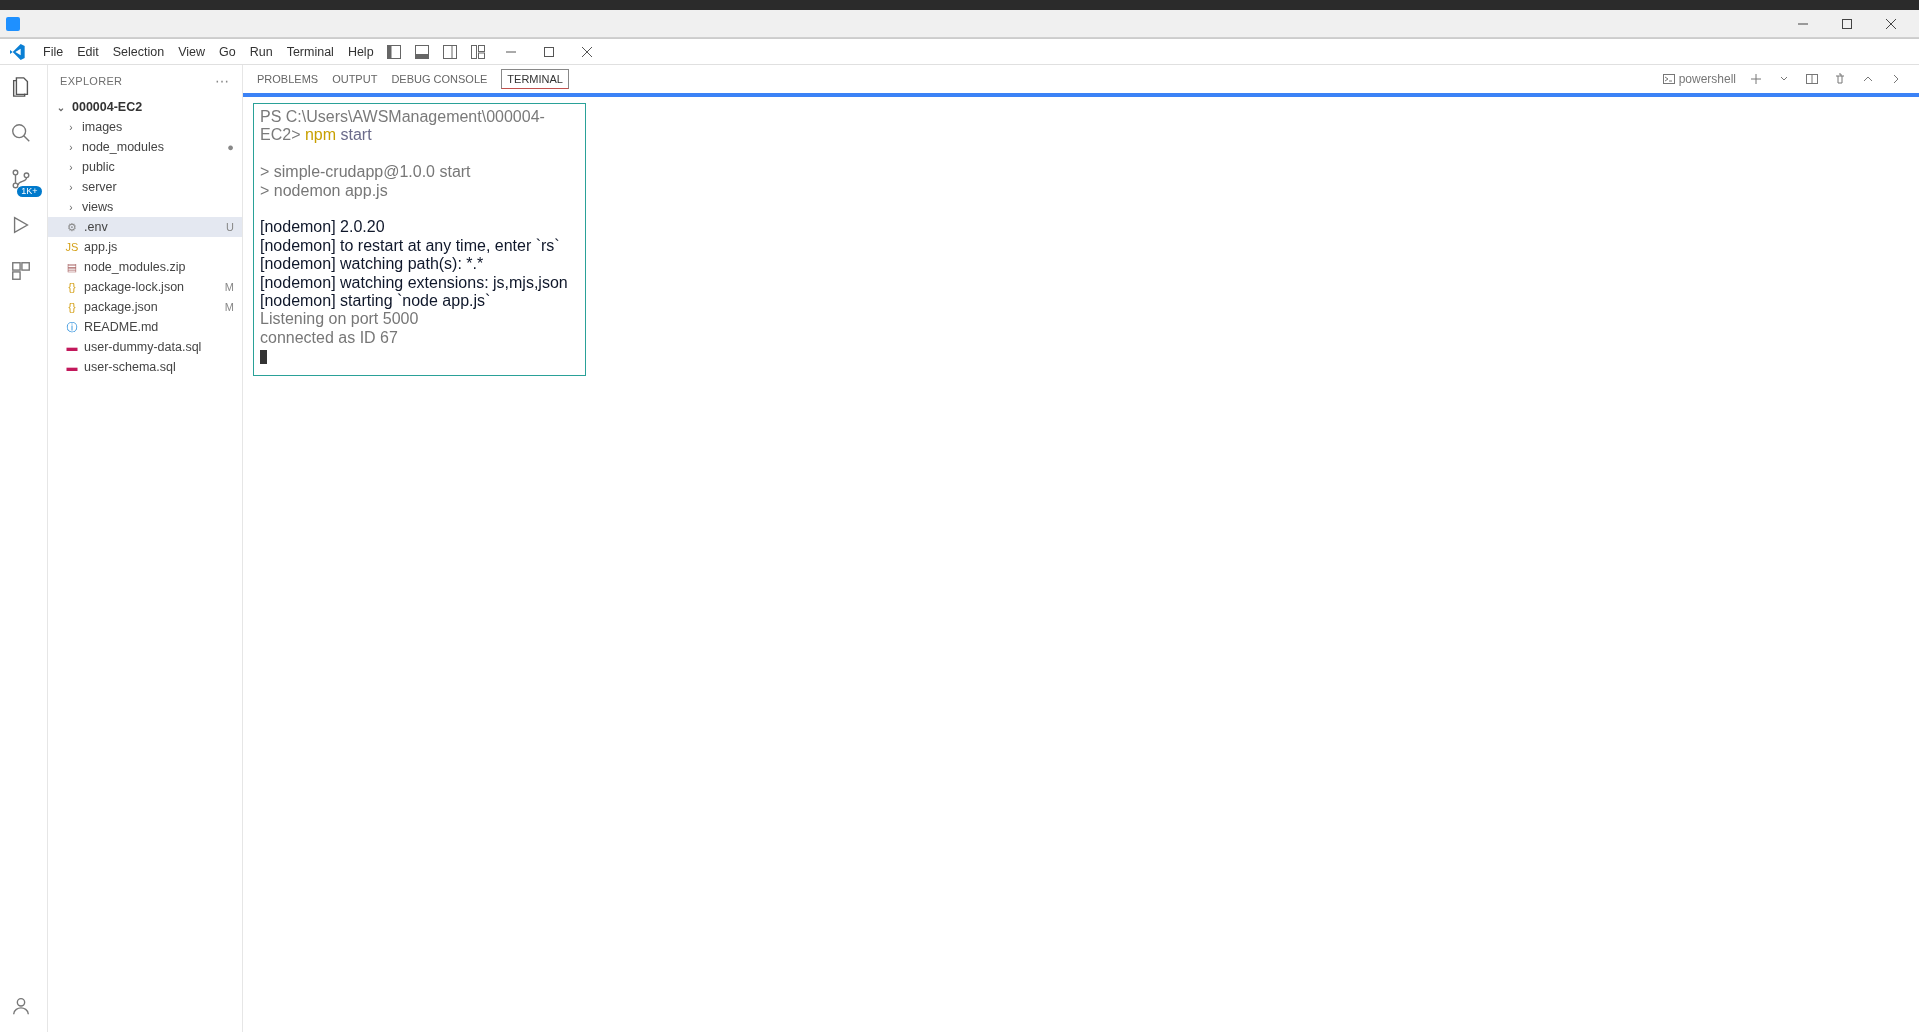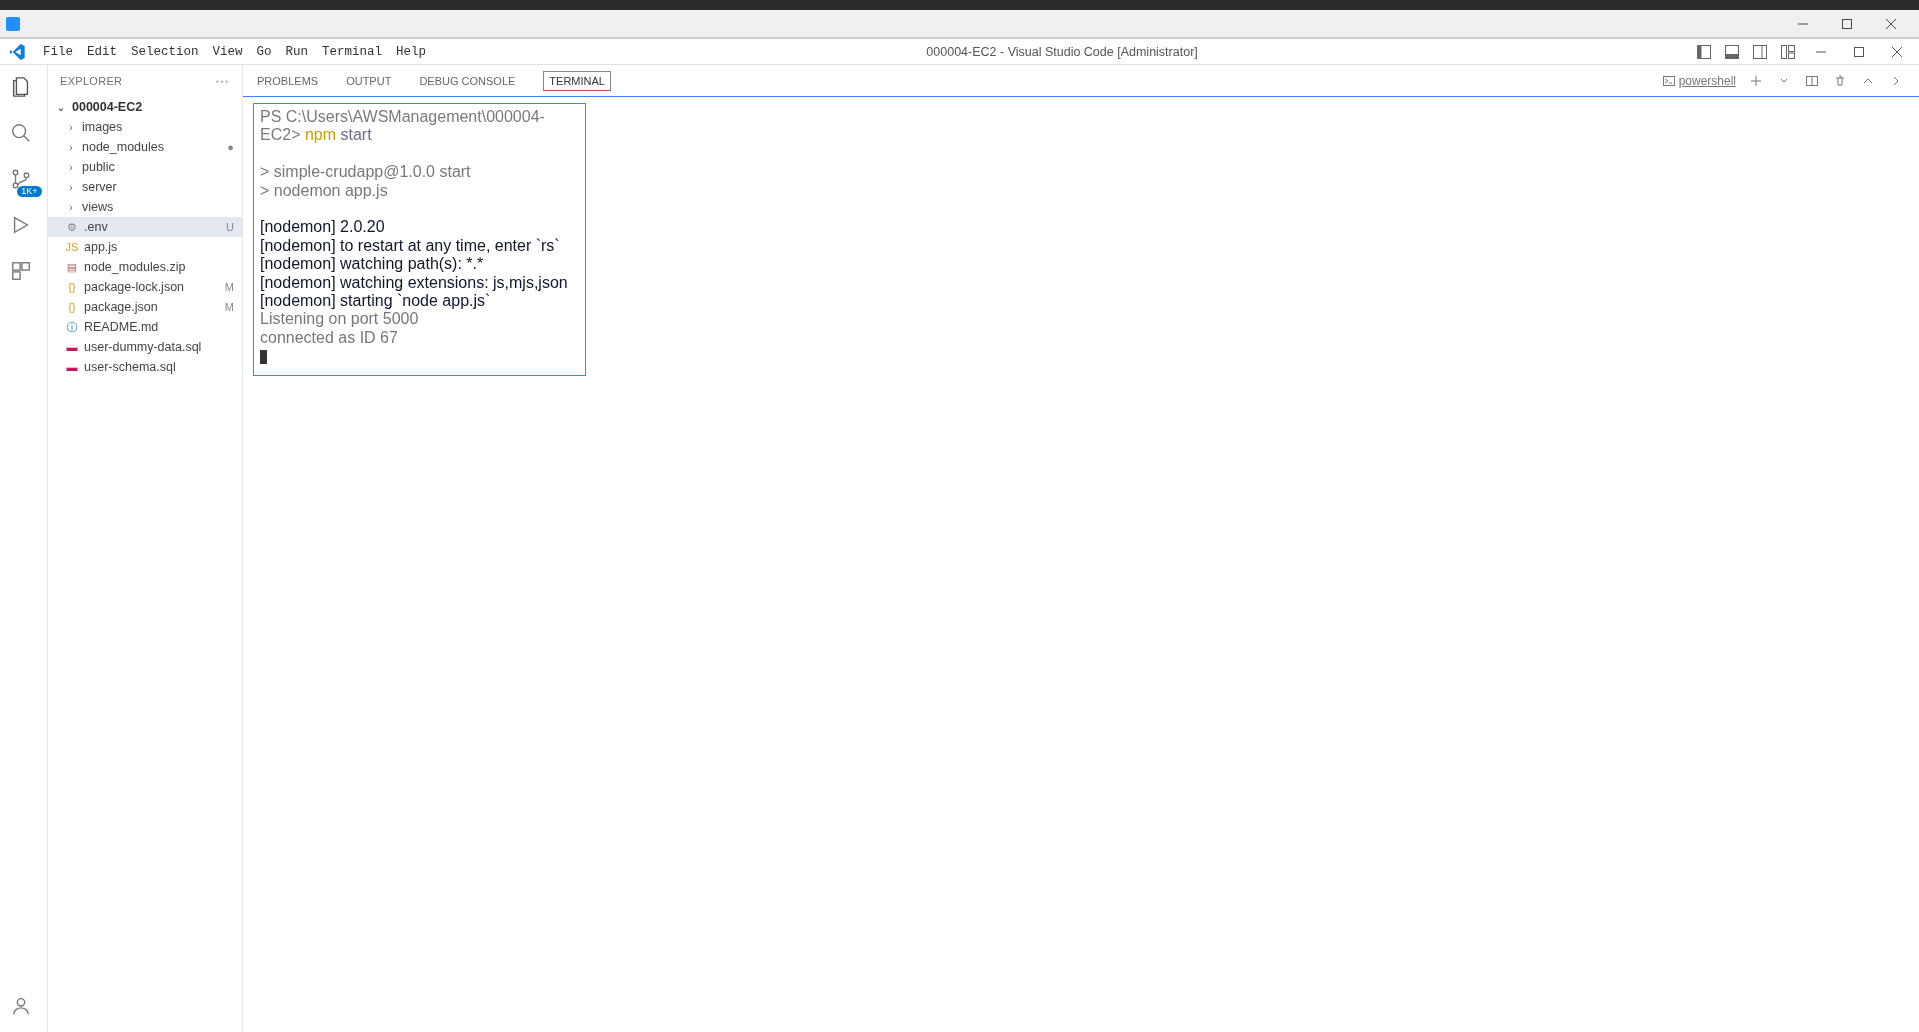--- a/index.html
+++ b/index.html
@@ -13,21 +13,21 @@
 
 
 .dark-strip { height: 10px; background: #2b2b2b; }
 
 
 .vscode { flex: 1; display: flex; flex-direction: column; border-top: 1px solid #ccc; }
 
 
 .menubar { height: 26px; display: flex; align-items: center; font-size: 12.5px; color: #333; border-bottom: 1px solid #e0e0e0; }
 .menubar .vs-logo { width: 20px; height: 20px; margin: 0 8px; display:flex; align-items:center; justify-content:center; }
-.menubar .menu-item { padding: 3px 7px; height: 100%; display: flex; align-items: center; font-family: Liberation Mono, monospace; }
+.menubar .menu-item { padding: 3px 7px; height: 100%; display: flex; align-items: center; }
 .menubar .title-center { flex: 1; text-align: center; color: #555; font-size: 12.5px; }
 .menubar .right-icons { display: flex; align-items: center; gap: 2px; padding-right: 4px; }
 .menubar .right-icons .ic { width: 26px; height: 24px; display: flex; align-items: center; justify-content: center; color: #555; }
 .win-btn { width: 36px; height: 26px; display:flex; align-items:center; justify-content:center; color:#555; }
 
 
 .main { flex: 1; display: flex; min-height: 0; }
 
 
 .activitybar { width: 48px; background: #fff; border-right: 1px solid #e6e6e6; display: flex; flex-direction: column; align-items: center; padding-top: 8px; gap: 18px; }
@@ -54,26 +54,26 @@
 .file-md { color:#0078d4; }
 .file-sql { color:#c2185b; }
 .file-env { color:#888; }
 .file-zip { color:#a66; }
 .dot-mod { color:#999; }
 .status-u { color:#3a9d3a; }
 .status-m { color:#c28b00; }
 
 
 .editor-area { flex: 1; display: flex; flex-direction: column; min-width: 0; }
-.panel-tabs { height: 32px; border-bottom: 1px solid #3b82f6; display: flex; align-items: center; font-size: 11px; gap: 28px; padding: 0 14px; color: #666; }
+.panel-tabs { height: 32px; border-bottom: 4px solid #3b82f6; display: flex; align-items: center; font-size: 11px; gap: 14px; padding: 0 14px; color: #666; }
 .panel-tabs .ptab { height: 100%; display:flex; align-items:center; }
 .panel-tabs .ptab.active { color:#333; border:1px solid #888; padding:0 5px; height:20px; border-bottom:1px solid #c0504d; }
 .panel-tabs .spacer { flex:1; }
 .panel-tabs .right { display:flex; align-items:center; gap:10px; color:#777; font-size:12px; }
-.panel-tabs .right .pw { display:flex; align-items:center; gap:4px; border:1px solid transparent;text-decoration:underline; }
+.panel-tabs .right .pw { display:flex; align-items:center; gap:4px; border:1px solid transparent; }
 .panel-tabs .right .ic { width:18px; height:18px; display:flex; align-items:center; justify-content:center; }
 
 .terminal-wrap { flex:1; padding: 6px 10px 10px 10px; position:relative; }
 .terminal-box { width: 333px; min-height: 194px; border: 1px solid #2aa198; background:#fff; padding: 4px 6px 10px 6px; font-family: Consolas, "Courier New", monospace; font-size: 16px; line-height: 1.15; color:#555; position:relative; }
 .terminal-box .prompt-path { color:#7a7a7a; }
 .terminal-box .cmd-npm { color:#c8a000; }
 .terminal-box .cmd-start { color:#6a6a8a; }
 .terminal-box .nodemon-msg { color:#0f172a; }
 .terminal-box .out { color:#777; }
 .terminal-box .cursor { display:inline-block; width:7px; height:14px; background:#333; vertical-align:middle; }
@@ -114,21 +114,20 @@
         </svg>
     </span>
     <div class="menu-item">File</div>
     <div class="menu-item">Edit</div>
     <div class="menu-item">Selection</div>
     <div class="menu-item">View</div>
     <div class="menu-item">Go</div>
     <div class="menu-item">Run</div>
     <div class="menu-item">Terminal</div>
     <div class="menu-item">Help</div>
-    <div class="title-center">000004-EC2 - Visual Studio Code [Administrator]</div>
     <div class="right-icons">
       <div class="ic">
           <svg width="14" height="14" viewBox="0 0 14 14">
             <rect x="0.5" y="0.5" width="13" height="13" fill="none" stroke="#666"></rect>
             <rect x="0.5" y="0.5" width="4" height="13" fill="#666"></rect>
           </svg>
         </div>
       <div class="ic">
           <svg width="14" height="14" viewBox="0 0 14 14">
             <rect x="0.5" y="0.5" width="13" height="13" fill="none" stroke="#666"></rect>

